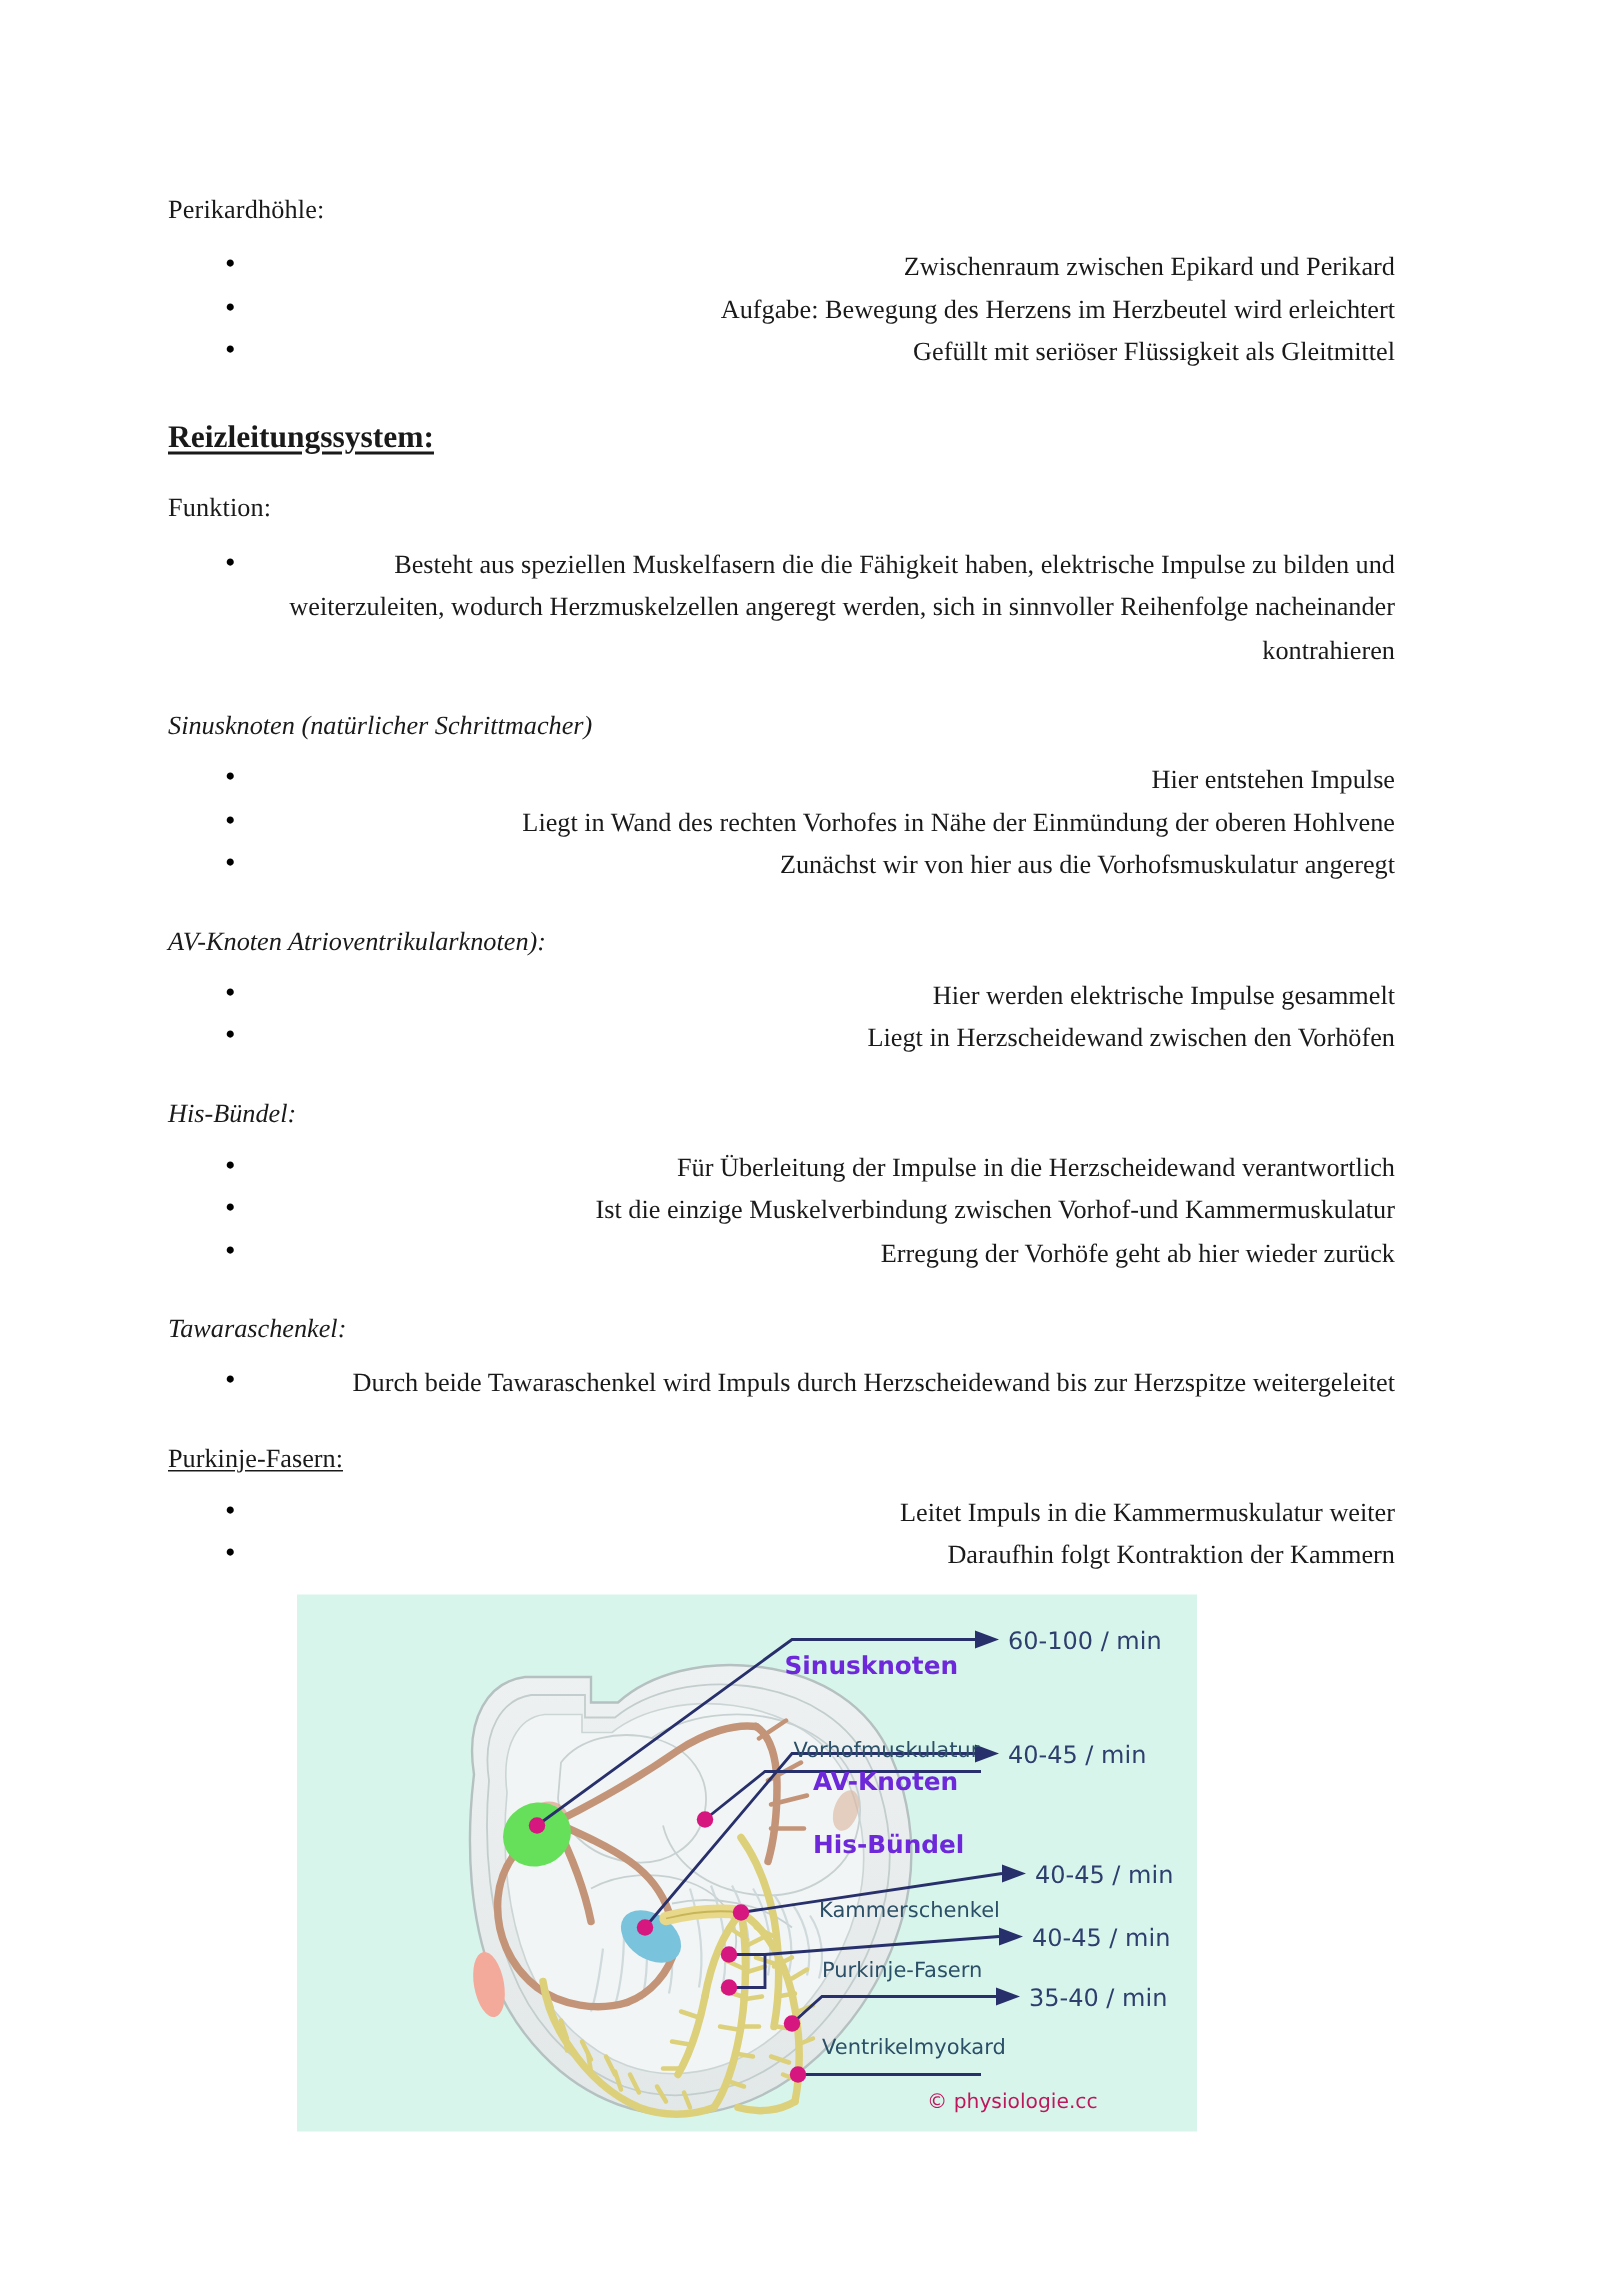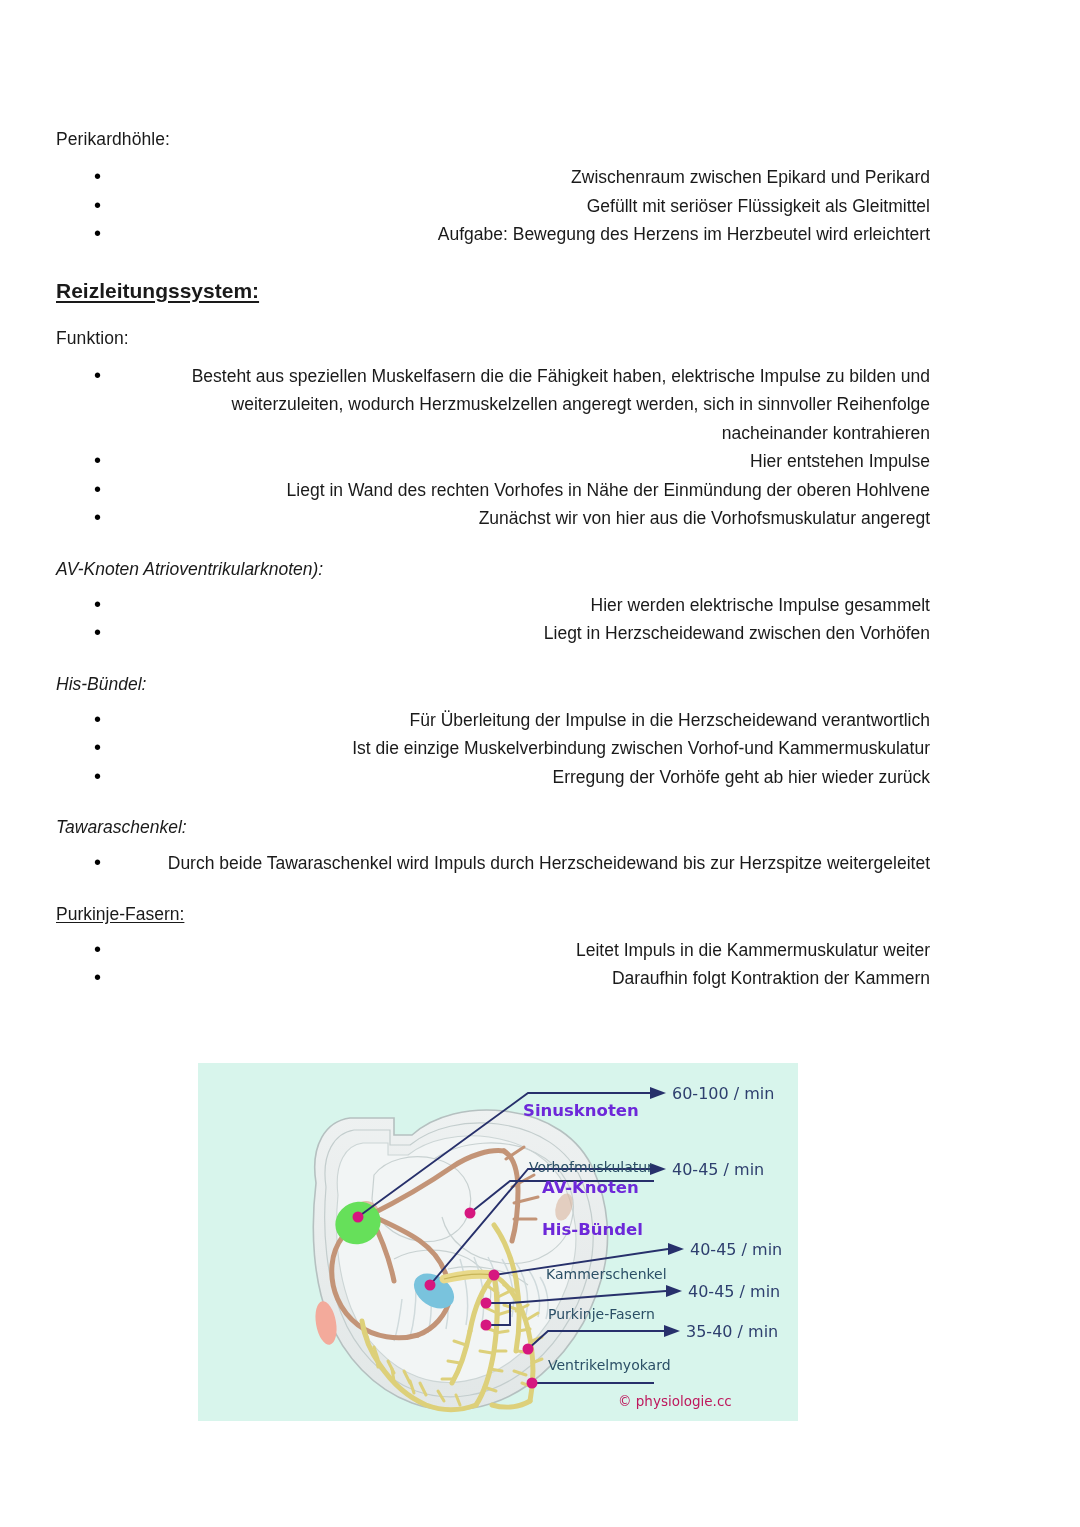--- a/index.html
+++ b/index.html
@@ -16,21 +16,22 @@
     color: #1a1a1a;
     overflow: hidden;
   }
 
   .page {
     position: absolute;
     left: 0; top: 0;
     width: 1080px;
     height: 1454px;
     box-sizing: border-box;
-    padding: 125px 130px 0 56px;
+    padding: 125px 130px 0 112px;
+    font-family: Liberation Serif, serif;
   }
 
   
   .lead {
     font-size: 17.5px;
     line-height: 29px;
     margin: 0 0 9px 0;
     letter-spacing: 0.005em;
   }
 
@@ -137,28 +138,29 @@
   }
 </style>
 </head>
 <body>
 
 <div class="page">
   <div id="flow">
       <p class="lead">Perikardhöhle:</p>
       <ul class="bullets">
         <li class="wide">Zwischenraum zwischen Epikard und Perikard</li>
+        <li class="wide">Aufgabe: Bewegung des Herzens im Herzbeutel wird erleichtert</li>
         <li class="wide">Gefüllt mit seriöser Flüssigkeit als Gleitmittel</li>
-        <li class="wide">Aufgabe: Bewegung des Herzens im Herzbeutel wird erleichtert</li>
       </ul>
       <p class="section-heading">Reizleitungssystem:</p>
       <p class="lead">Funktion:</p>
       <ul class="bullets">
         <li class="wide">Besteht aus speziellen Muskelfasern die die Fähigkeit haben, elektrische Impulse zu bilden und weiterzuleiten, wodurch  Herzmuskelzellen angeregt werden, sich in sinnvoller Reihenfolge nacheinander kontrahieren</li>
       </ul>
+      <p class="sub-italic">Sinusknoten (natürlicher Schrittmacher)</p>
       <ul class="bullets">
         <li class="wide">Hier entstehen Impulse</li>
         <li class="wide">Liegt in Wand des rechten Vorhofes in Nähe der Einmündung der oberen Hohlvene</li>
         <li class="wide">Zunächst wir von hier aus die Vorhofsmuskulatur angeregt</li>
       </ul>
       <p class="sub-italic">AV-Knoten Atrioventrikularknoten):</p>
       <ul class="bullets">
         <li class="wide">Hier werden elektrische Impulse gesammelt</li>
         <li class="wide">Liegt in Herzscheidewand zwischen den Vorhöfen</li>
       </ul>

